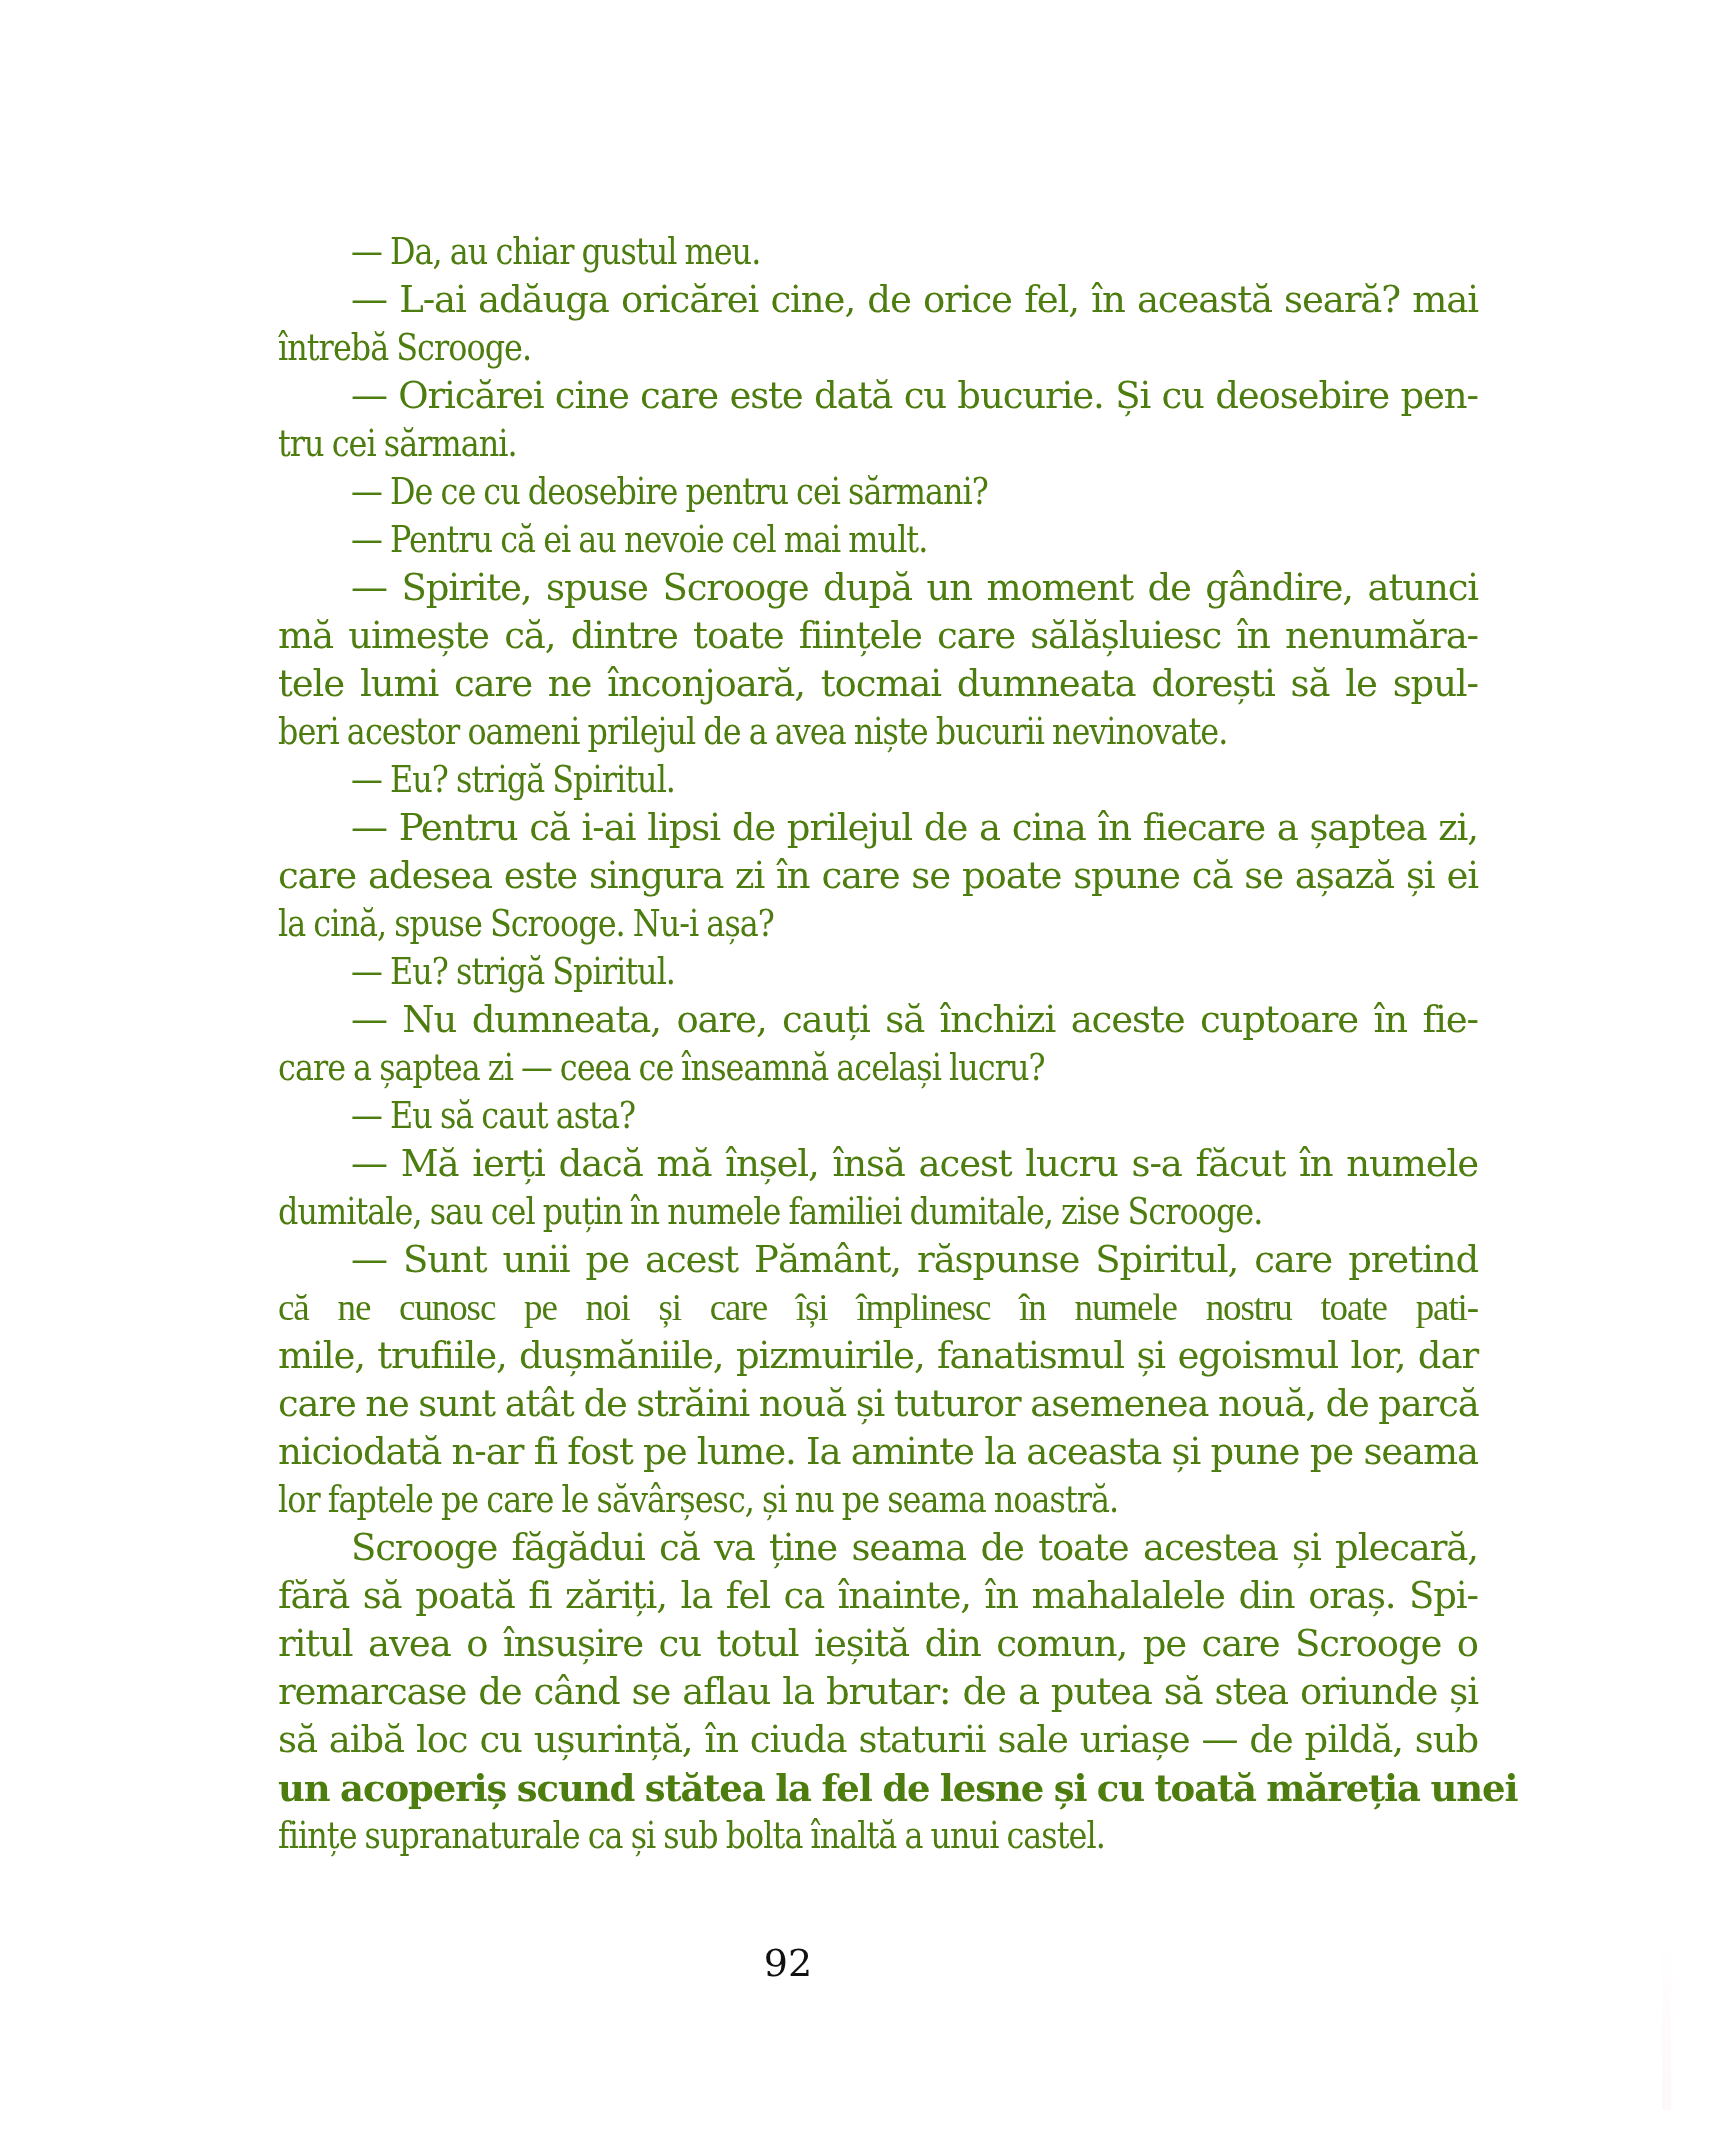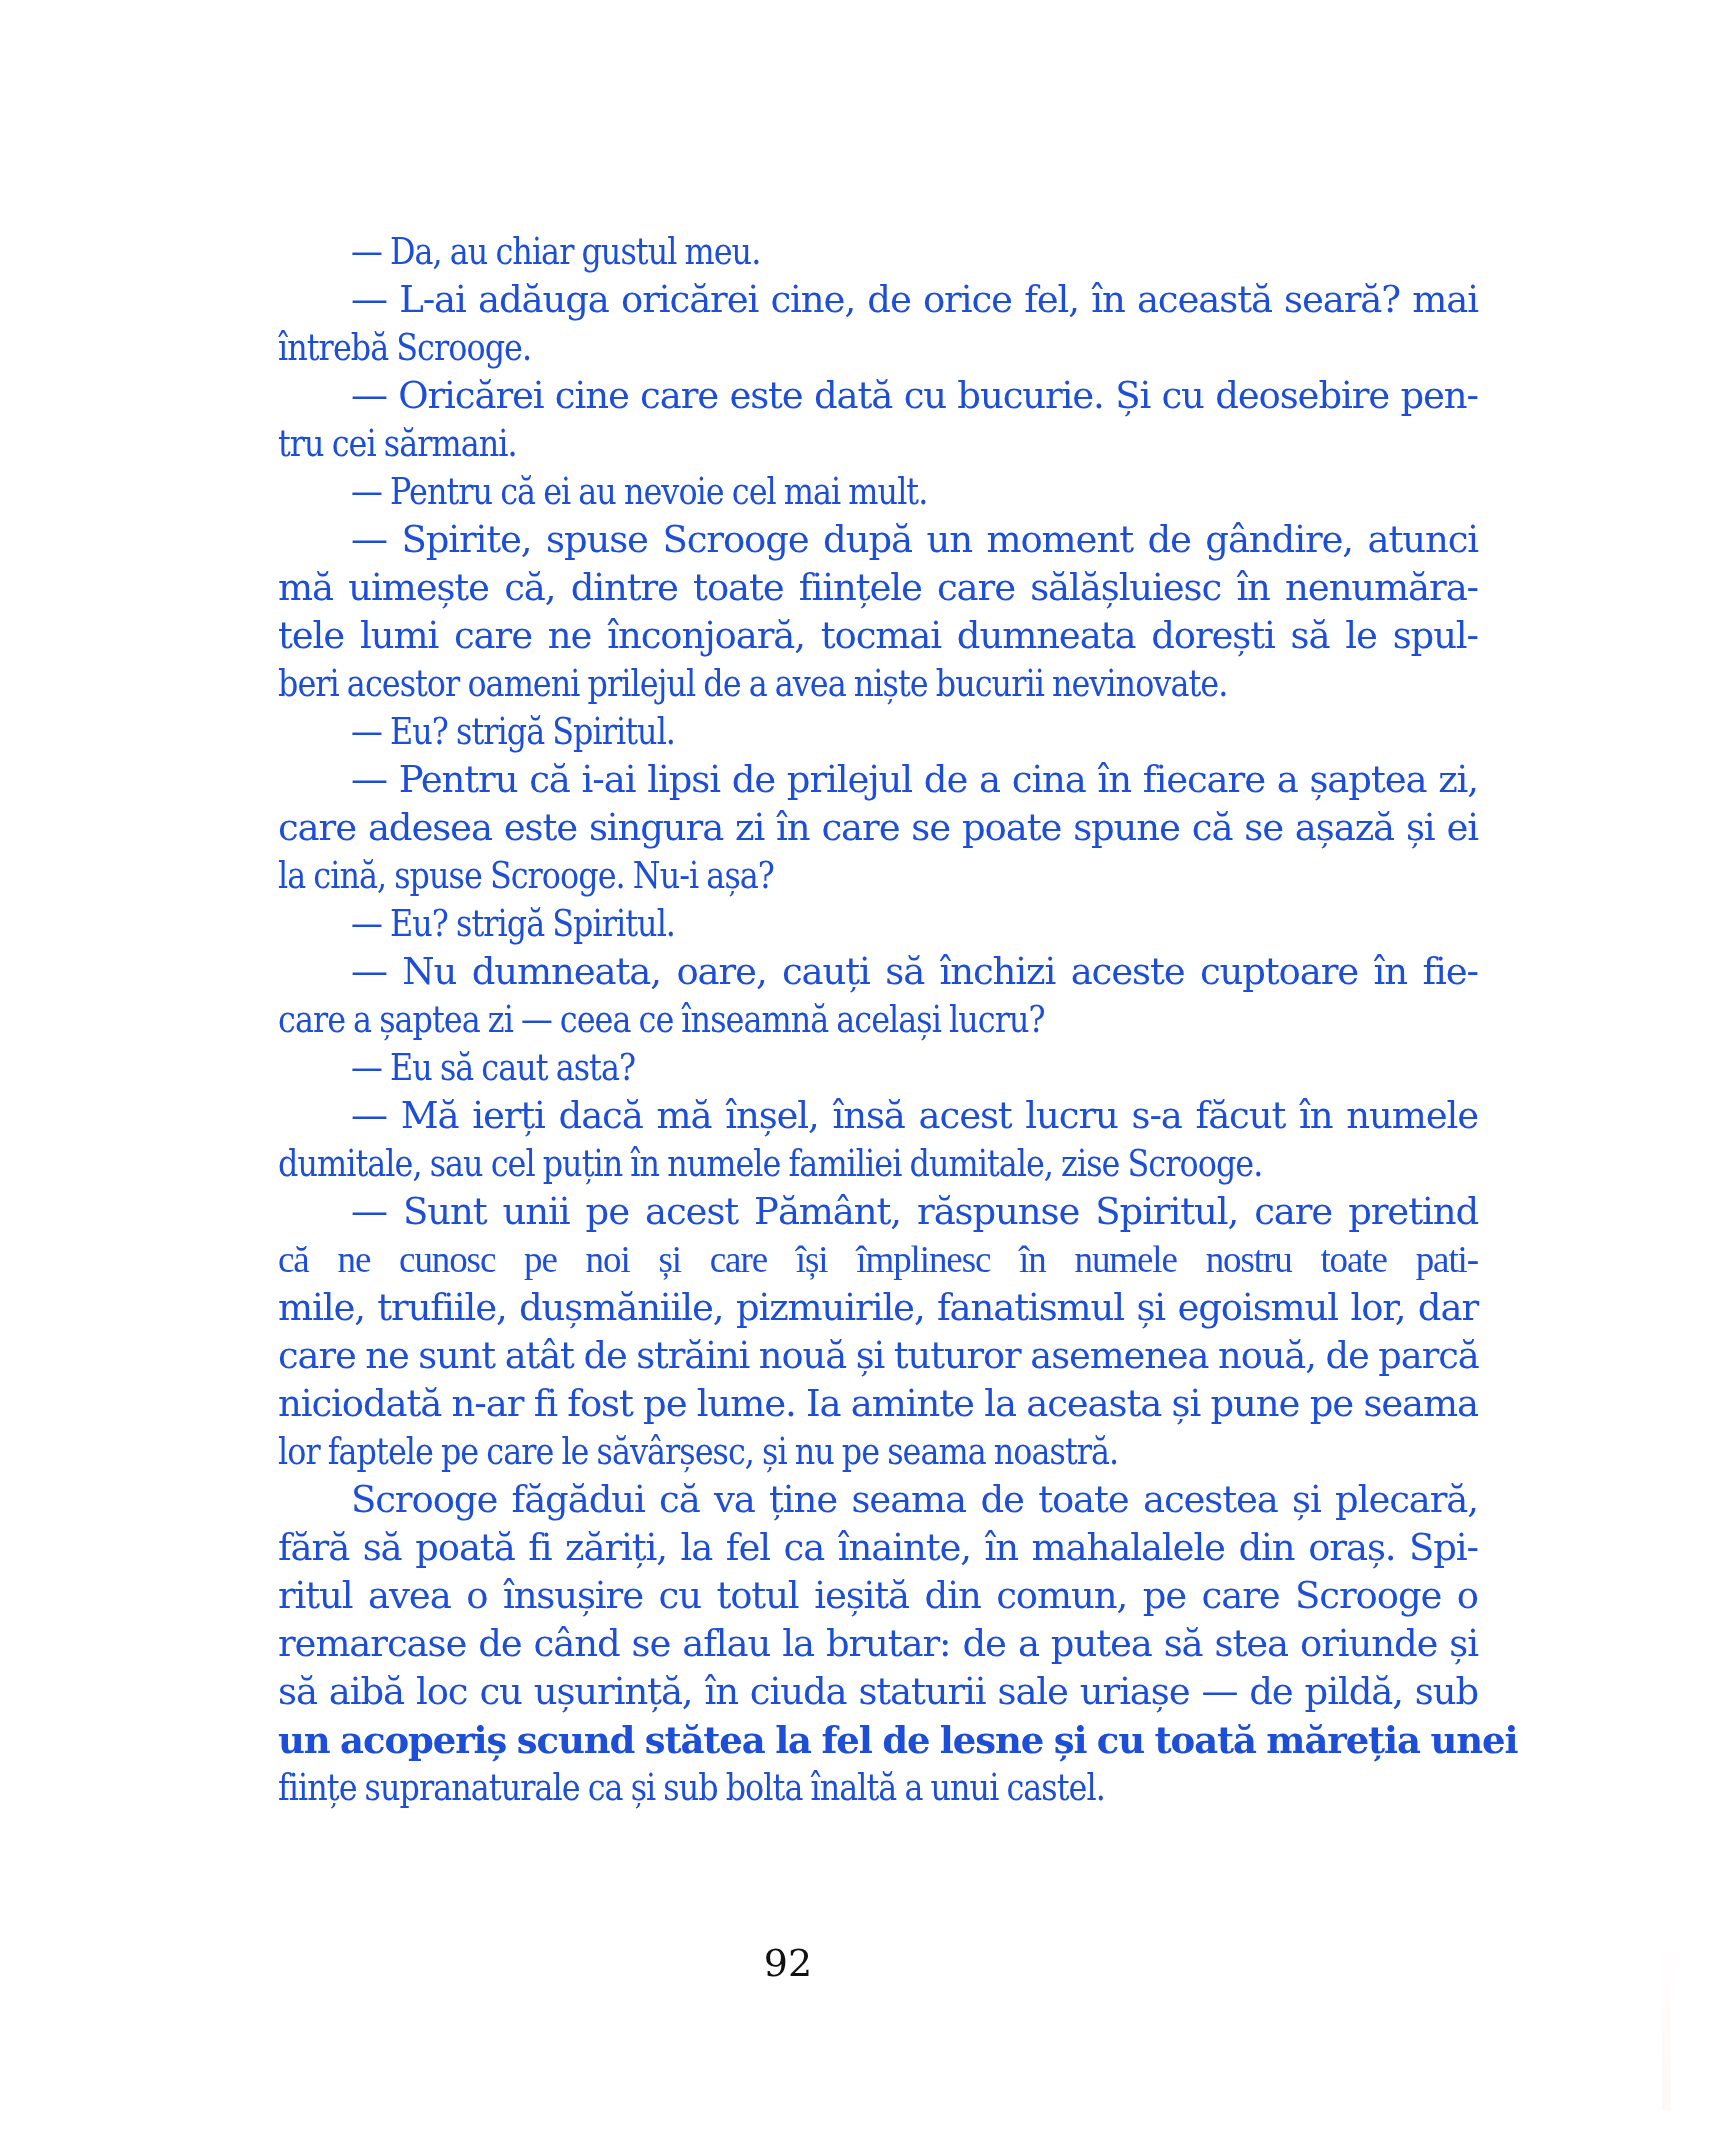--- a/index.html
+++ b/index.html
@@ -20,21 +20,21 @@
       height: 2151px;
       background: #ffffff;
     }
     .text-block {
       position: absolute;
       left: 278px;
       top: 228px;
       width: 1200px;
       font-family: "DejaVu Serif", "Liberation Serif", serif;
       font-size: 37px;
-      color: #1d4ed8;
+      color: #4d7c0f;
     }
     .para {
       margin: 0;
     }
     .line {
       display: block;
       height: 48px;
       line-height: 48px;
       white-space: nowrap;
       text-align: justify;
@@ -79,20 +79,23 @@
       </div>
       <div class="para">
         <span class="line first" style="display: block; text-align-last: justify;">— L-ai adăuga oricărei cine, de orice fel, în această seară? mai</span>
         <span class="line last" style="display: block; text-align-last: left; transform: scaleX(0.86); width: 1396px;">întrebă Scrooge.</span>
       </div>
       <div class="para">
         <span class="line first" style="display: block; text-align-last: justify;">— Oricărei cine care este dată cu bucurie. Și cu deosebire pen-</span>
         <span class="line last" style="display: block; text-align-last: left; transform: scaleX(0.86); width: 1396px;">tru cei sărmani.</span>
       </div>
       <div class="para">
+        <span class="line first last" style="display: block; text-align-last: left; transform: scaleX(0.86); width: 1396px; padding-left: 85px;">— De ce cu deosebire pentru cei sărmani?</span>
+      </div>
+      <div class="para">
         <span class="line first last" style="display: block; text-align-last: left; transform: scaleX(0.86); width: 1396px; padding-left: 85px;">— Pentru că ei au nevoie cel mai mult.</span>
       </div>
       <div class="para">
         <span class="line first" style="display: block; text-align-last: justify;">— Spirite, spuse Scrooge după un moment de gândire, atunci</span>
         <span class="line" style="display: block; text-align-last: justify;">mă uimește că, dintre toate ființele care sălășluiesc în nenumăra-</span>
         <span class="line" style="display: block; text-align-last: justify;">tele lumi care ne înconjoară, tocmai dumneata dorești să le spul-</span>
         <span class="line last" style="display: block; text-align-last: left; transform: scaleX(0.86); width: 1396px;">beri acestor oameni prilejul de a avea niște bucurii nevinovate.</span>
       </div>
       <div class="para">
         <span class="line first last" style="display: block; text-align-last: left; transform: scaleX(0.86); width: 1396px; padding-left: 85px;">— Eu? strigă Spiritul.</span>

